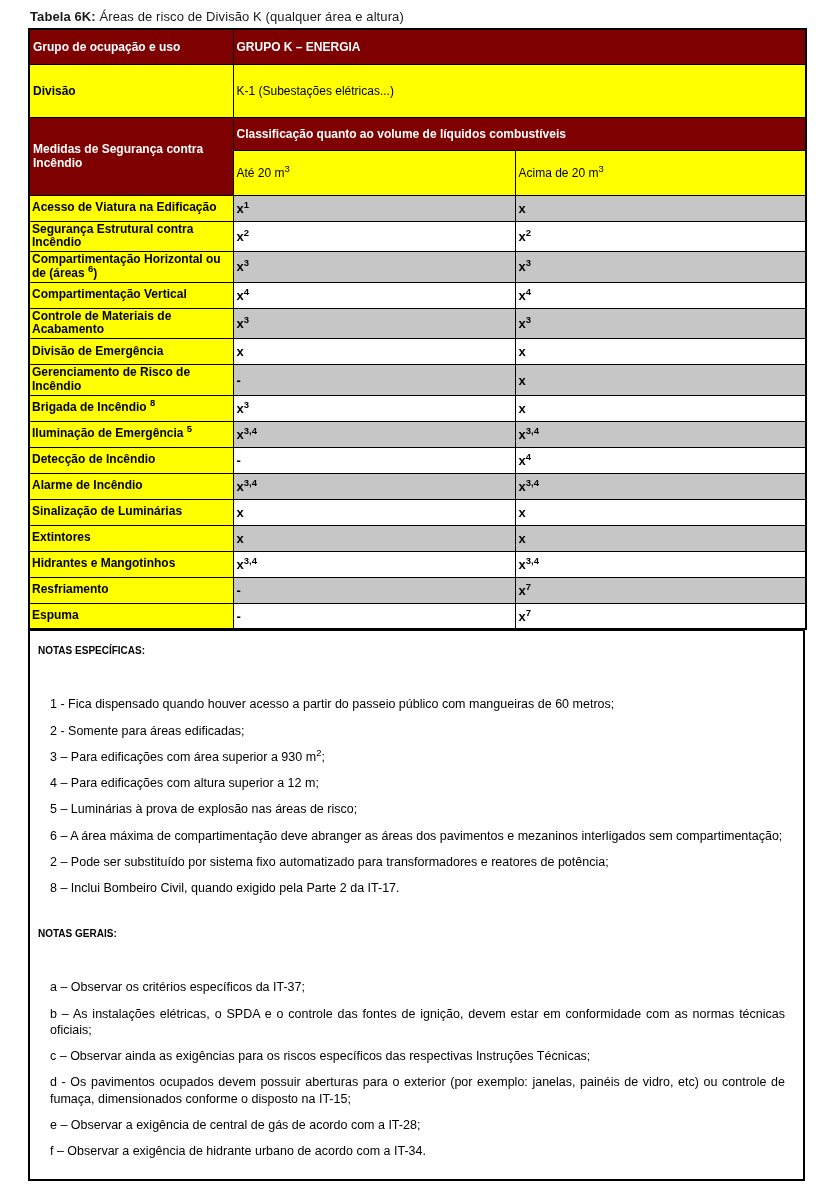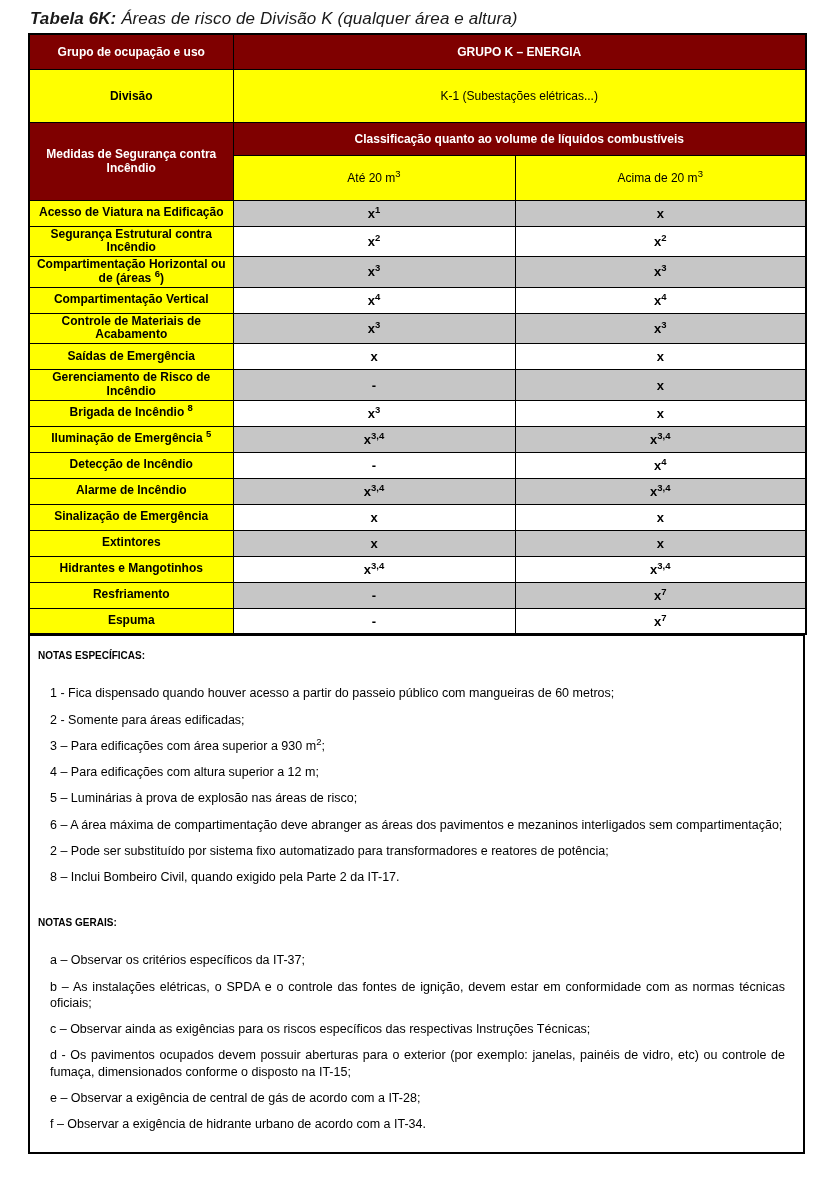--- a/index.html
+++ b/index.html
@@ -15,37 +15,36 @@
     color: #000;
   }
   .page {
     position: relative;
     width: 823px;
     height: 1186px;
     background: #fff;
   }
   .doc-title {
     padding: 9px 0 4px 30px;
-    font-size: 17px;
-    font-style: italic;
+    font-size: 13px;
     color: #1a1a1a;
     letter-spacing: 0.1px;
   }
   .doc-title .t-bold { font-weight: bold; }
 
   table.risk-table {
     border-collapse: collapse;
     table-layout: fixed;
     margin-left: 28px;
     width: 777px;
     border: 2px solid #000;
   }
   .risk-table th, .risk-table td {
     border: 1px solid #000;
-    text-align: center;
+    text-align: left;
     vertical-align: middle;
     padding: 2px 3px;
     overflow: hidden;
   }
   .risk-table thead th { font-size: 12px; }
   .maroon {
     background: var(--maroon);
     color: #fff;
     font-weight: bold;
   }
@@ -83,21 +82,21 @@
     border-top-width: 1px;
     padding: 6px 16px 10px 8px;
     font-size: 12.5px;
   }
   .notes-heading {
     font-weight: bold;
     font-size: 10px;
     margin: 8px 0 0 0;
   }
   .notes-heading.second { margin-top: 32px; }
-  .notes { margin-top: 24px; }
+  .notes { margin-top: 40px; }
   .note {
     margin: 10px 0 10px 12px;
     line-height: 1.3;
   }
   .notes.general .note { text-align: justify; margin-right: 2px; }
 </style>
 </head>
 <body>
 
 <div class="page">
@@ -150,21 +149,21 @@
           <td class="label">Compartimentação Vertical</td>
           <td class="val">x<sup>4</sup></td>
           <td class="val">x<sup>4</sup></td>
         </tr>
         <tr>
           <td class="label">Controle de Materiais de Acabamento</td>
           <td class="val">x<sup>3</sup></td>
           <td class="val">x<sup>3</sup></td>
         </tr>
         <tr>
-          <td class="label">Saídas de Emergência</td>
+          <td class="label">Divisão de Emergência</td>
           <td class="val">x</td>
           <td class="val">x</td>
         </tr>
         <tr>
           <td class="label">Gerenciamento de Risco de Incêndio</td>
           <td class="val">-</td>
           <td class="val">x</td>
         </tr>
         <tr>
           <td class="label">Brigada de Incêndio <sup>8</sup></td>
@@ -180,21 +179,21 @@
           <td class="label">Detecção de Incêndio</td>
           <td class="val">-</td>
           <td class="val">x<sup>4</sup></td>
         </tr>
         <tr>
           <td class="label">Alarme de Incêndio</td>
           <td class="val">x<sup>3,4</sup></td>
           <td class="val">x<sup>3,4</sup></td>
         </tr>
         <tr>
-          <td class="label">Sinalização de Emergência</td>
+          <td class="label">Sinalização de Luminárias</td>
           <td class="val">x</td>
           <td class="val">x</td>
         </tr>
         <tr>
           <td class="label">Extintores</td>
           <td class="val">x</td>
           <td class="val">x</td>
         </tr>
         <tr>
           <td class="label">Hidrantes e Mangotinhos</td>

